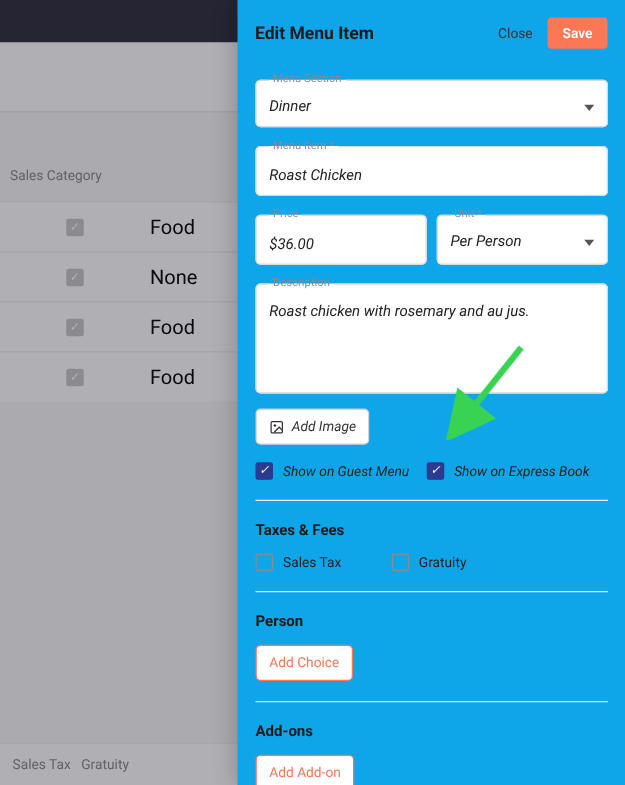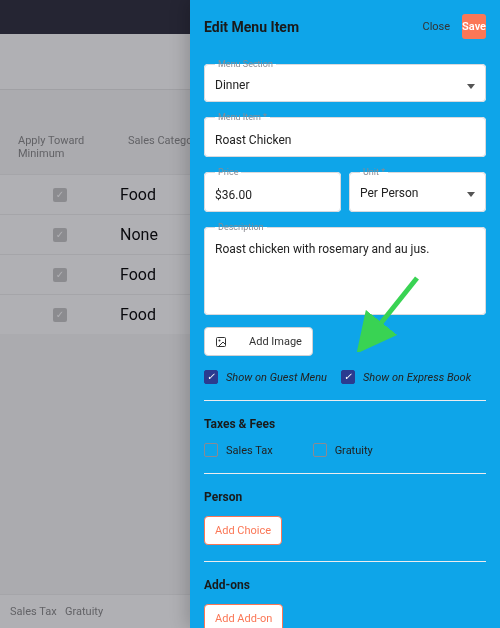--- a/index.html
+++ b/index.html
@@ -22,36 +22,36 @@
   .bg-footerrow span { width:55px; }
 
   
   .scrim { position:absolute; inset:0; background:rgba(30,30,40,0.35); }
 
   
   .drawer { position:absolute; top:0; right:0; bottom:0; width:310px; background:#0ea5e9; box-shadow:-4px 0 16px rgba(0,0,0,0.18); display:flex; flex-direction:column; }
   .drawer-header { display:flex; align-items:center; padding:14px 14px 10px 14px; }
   .drawer-title { font-size:14px; font-weight:700; color:#1a1a1a; flex:1;}
   .close-link { font-size:11px; color:#333; margin-right:12px; cursor:pointer; }
-  .save-btn { background:#fb7756; color:#fff; border:none; border-radius:3px; padding:6px 0; font-size:11px; cursor:pointer; font-weight:600;}
+  .save-btn { background:#fb7756; color:#fff; border:none; border-radius:3px; padding:6px 12px; font-size:11px; cursor:pointer; font-weight:600;}
   .drawer-body { padding: 0 14px 18px 14px; overflow-y:auto; flex:1; }
 
   .fieldset { border:1px solid #d9d9dd; border-radius:4px; padding:7px 10px 5px 10px; margin-top:10px; position:relative; background:#fff;}
   .fieldset legend { font-size:9px; color:#8a8a92; padding:0 3px; }
-  .field-control { width:100%; border:none; outline:none; font-size:12px; color:#222; background:transparent; padding:2px 0 4px 0; }
+  .field-control { width:100%; border:none; outline:none; font-size:12px; color:#222; background:transparent; padding:2px 0 4px 0;font-style:italic; }
   .select-row { display:flex; align-items:center; }
   .select-row .field-control { flex:1; }
   .chevron { width:0; height:0; border-left:4px solid transparent; border-right:4px solid transparent; border-top:5px solid #555; margin-left:6px; }
 
   .two-col { display:flex; gap:8px; }
   .two-col .fieldset { flex:1; margin-top:10px; }
 
   textarea.field-control { resize:none; height:66px; font-family:inherit; line-height:1.35;}
 
-  .add-image-btn { display:inline-flex; align-items:center; gap:22px; border:1px solid #d0d0d4; background:#fff; border-radius:4px; padding:7px 10px; font-size:11px; color:#333; cursor:pointer; margin-top:12px;}
+  .add-image-btn { display:inline-flex; align-items:center; gap:6px; border:1px solid #d0d0d4; background:#fff; border-radius:4px; padding:7px 10px; font-size:11px; color:#333; cursor:pointer; margin-top:12px;font-style:italic;}
   .add-image-btn svg { width:12px; height:12px; }
 
   .check-row { display:flex; gap:14px; margin-top:14px; align-items:flex-end;font-style:italic; }
   .check-item { display:flex; align-items:center; gap:8px; font-size:11px; color:#222; cursor:pointer; }
   .chkbox { width:14px; height:14px; border:1.5px solid #2b3b8f; border-radius:2px; display:flex; align-items:center; justify-content:center; }
   .chkbox.checked { background:#2b3b8f; }
   .chkbox.checked::after { content:"✓"; color:#fff; font-size:10px; line-height:1; }
   .chkbox.plain { border-color:#8a8a92; }
 
   .section-divider { border:none; border-top:1px solid #ececef; margin:16px 0 0 0; }
@@ -67,21 +67,20 @@
 <body>
 
 <div class="bg">
   <div class="bg-topnav">
     <div class="bg-topnav-left"></div>
     <span>Reports</span>
   </div>
   <div class="bg-subnav"></div>
   <div class="bg-body">
     <div class="bg-thead">
-      <div class="bg-col-min">Apply Toward Minimum</div>
       <div class="bg-col-cat">Sales Category</div>
     </div>
     <div class="bg-row">
         <div class="chk">
           <div class="bg-chk-square">✓</div>
         </div>
         <div class="cat">Food</div>
       </div>
     <div class="bg-row">
         <div class="chk">

